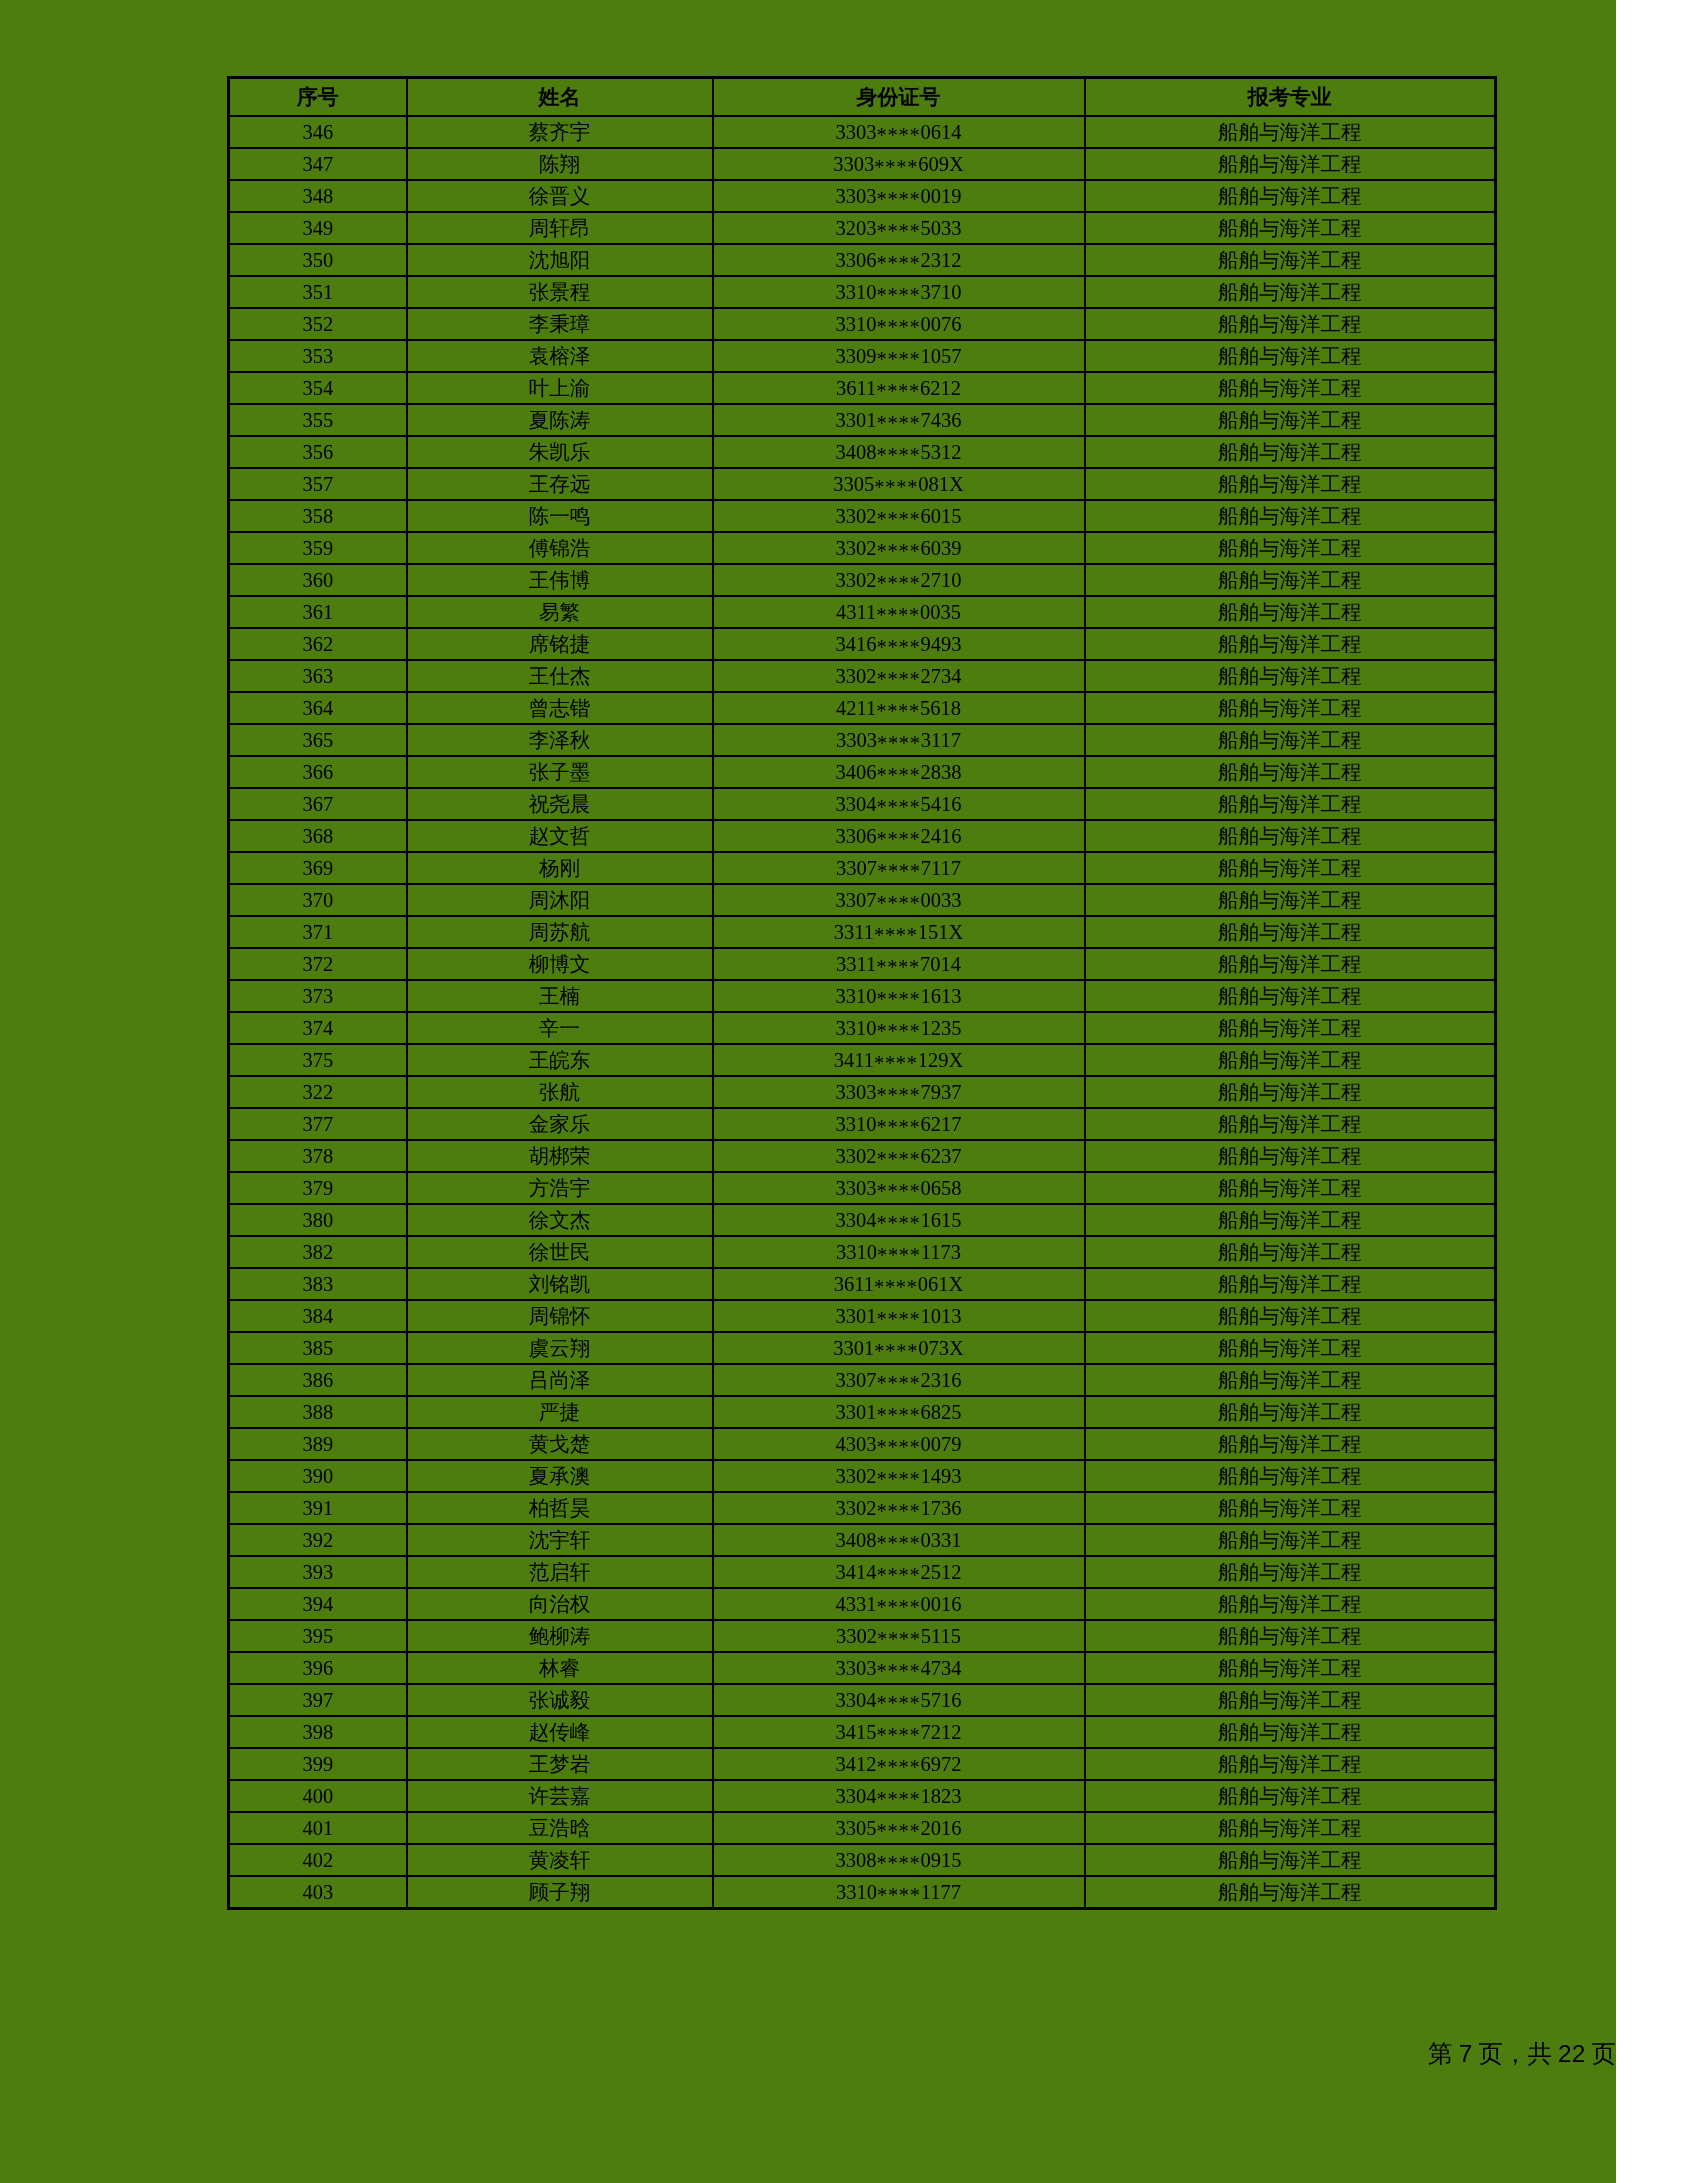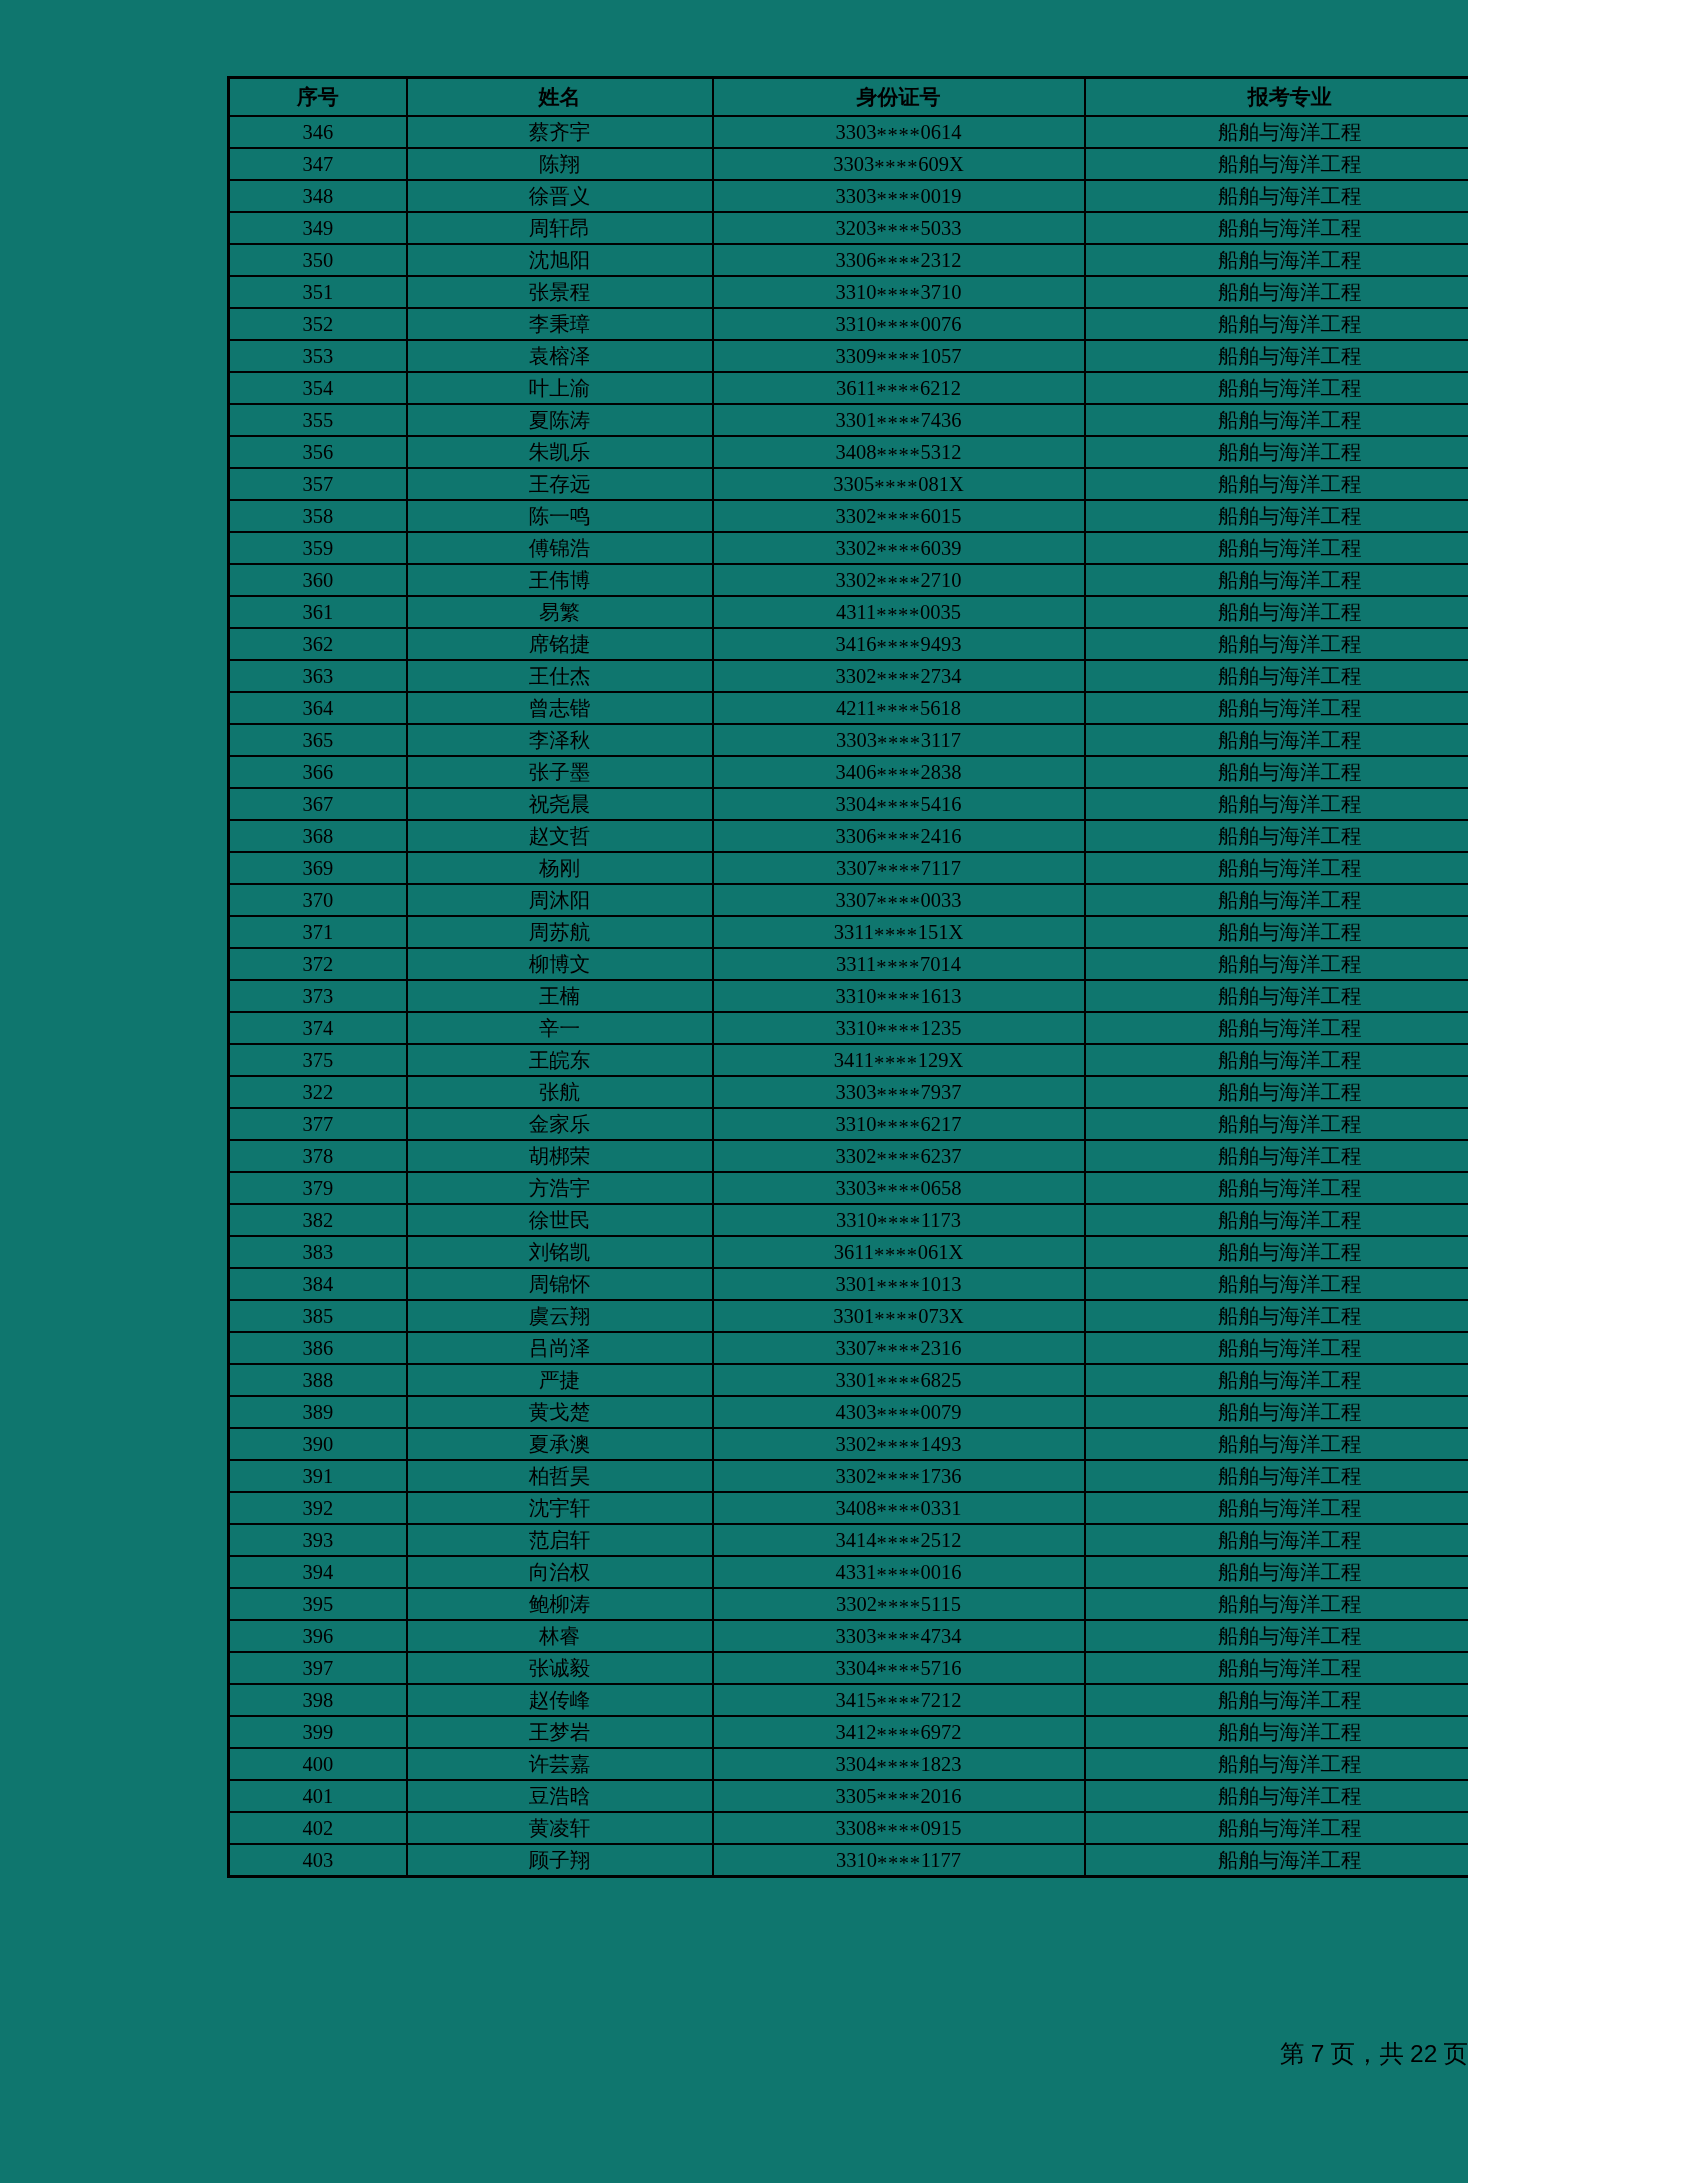--- a/index.html
+++ b/index.html
@@ -2,23 +2,23 @@
 <html style="font-size:10.6px"><head>
 <meta charset="utf-8">
 <style>
   html, body {
     margin: 0;
     padding: 0;
     background: #ffffff;
   }
   .page {
     position: relative;
-    width: 1468px;
+    width: 1616px;
     height: 2183px;
-    background: #0f766e;
+    background: #4d7c0f;
     font-family: "Liberation Serif", "DejaVu Serif", serif;
     color: #000000;
     overflow: hidden;
   }
   table.roster {
     position: absolute;
     left: 227px;
     top: 76px;
     width: 1267px;
     border-collapse: collapse;
@@ -284,20 +284,26 @@
           <td>3302<span class="mask">****</span>6237</td>
           <td>船舶与海洋工程</td>
         </tr>
         <tr>
           <td>379</td>
           <td>方浩宇</td>
           <td>3303<span class="mask">****</span>0658</td>
           <td>船舶与海洋工程</td>
         </tr>
         <tr>
+          <td>380</td>
+          <td>徐文杰</td>
+          <td>3304<span class="mask">****</span>1615</td>
+          <td>船舶与海洋工程</td>
+        </tr>
+        <tr>
           <td>382</td>
           <td>徐世民</td>
           <td>3310<span class="mask">****</span>1173</td>
           <td>船舶与海洋工程</td>
         </tr>
         <tr>
           <td>383</td>
           <td>刘铭凯</td>
           <td>3611<span class="mask">****</span>061X</td>
           <td>船舶与海洋工程</td>

